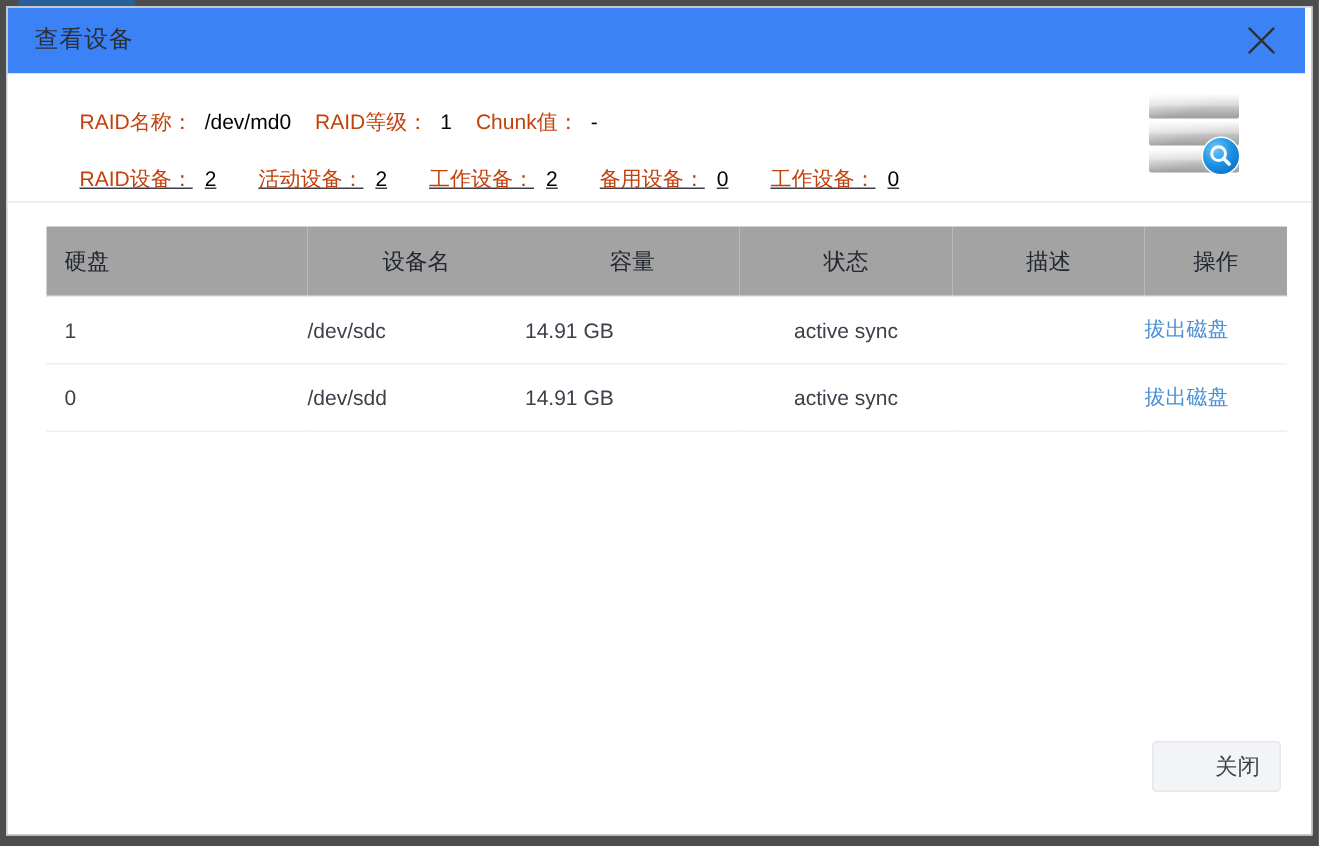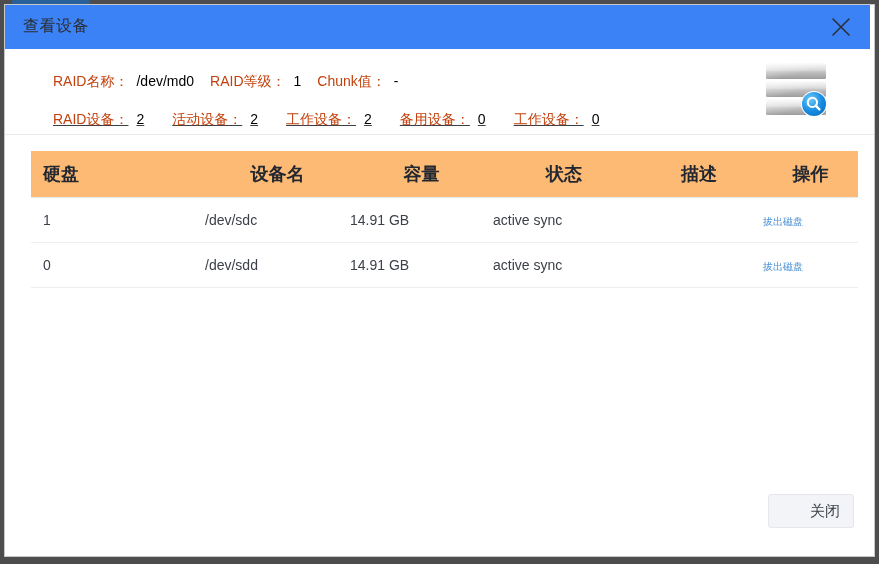--- a/index.html
+++ b/index.html
@@ -126,45 +126,45 @@
   #device-table {
     position: absolute;
     left: 26px;
     top: 146px;
     width: 827px;
     border-collapse: collapse;
     table-layout: fixed;
     font-size: 14px;
   }
   #device-table thead th {
-    background: #fdba74;
+    background: #a3a3a3;
     height: 46px;
-    font-size: 18px;
-    font-weight: bold;
+    font-size: 15px;
+    font-weight: normal;
     color: #232730;
     border-bottom: 1px solid #e7e9ec;
     padding: 0;
     text-align: center;
   }
   #device-table thead th.col-disk { text-align: left; padding-left: 12px; }
   #device-table tbody td {
     height: 44px;
     color: #3b4049;
     border-bottom: 1px solid #eceef1;
     padding: 0;
     text-align: left;
     font-size: 14px;
   }
   #device-table tbody td.col-disk { text-align: left; padding-left: 12px; }
-  #device-table tbody td.col-status { text-align: left; }
+  #device-table tbody td.col-status { text-align: center; }
   .pull-link {
     color: #4a8fd4;
     text-decoration: none;
     cursor: pointer;
-    font-size: 10px;
+    font-size: 14px;
   }
 
   
   #footer-close-button {
     position: absolute;
     left: 763px;
     top: 489px;
     width: 86px;
     height: 34px;
     background: #f3f4f7;

